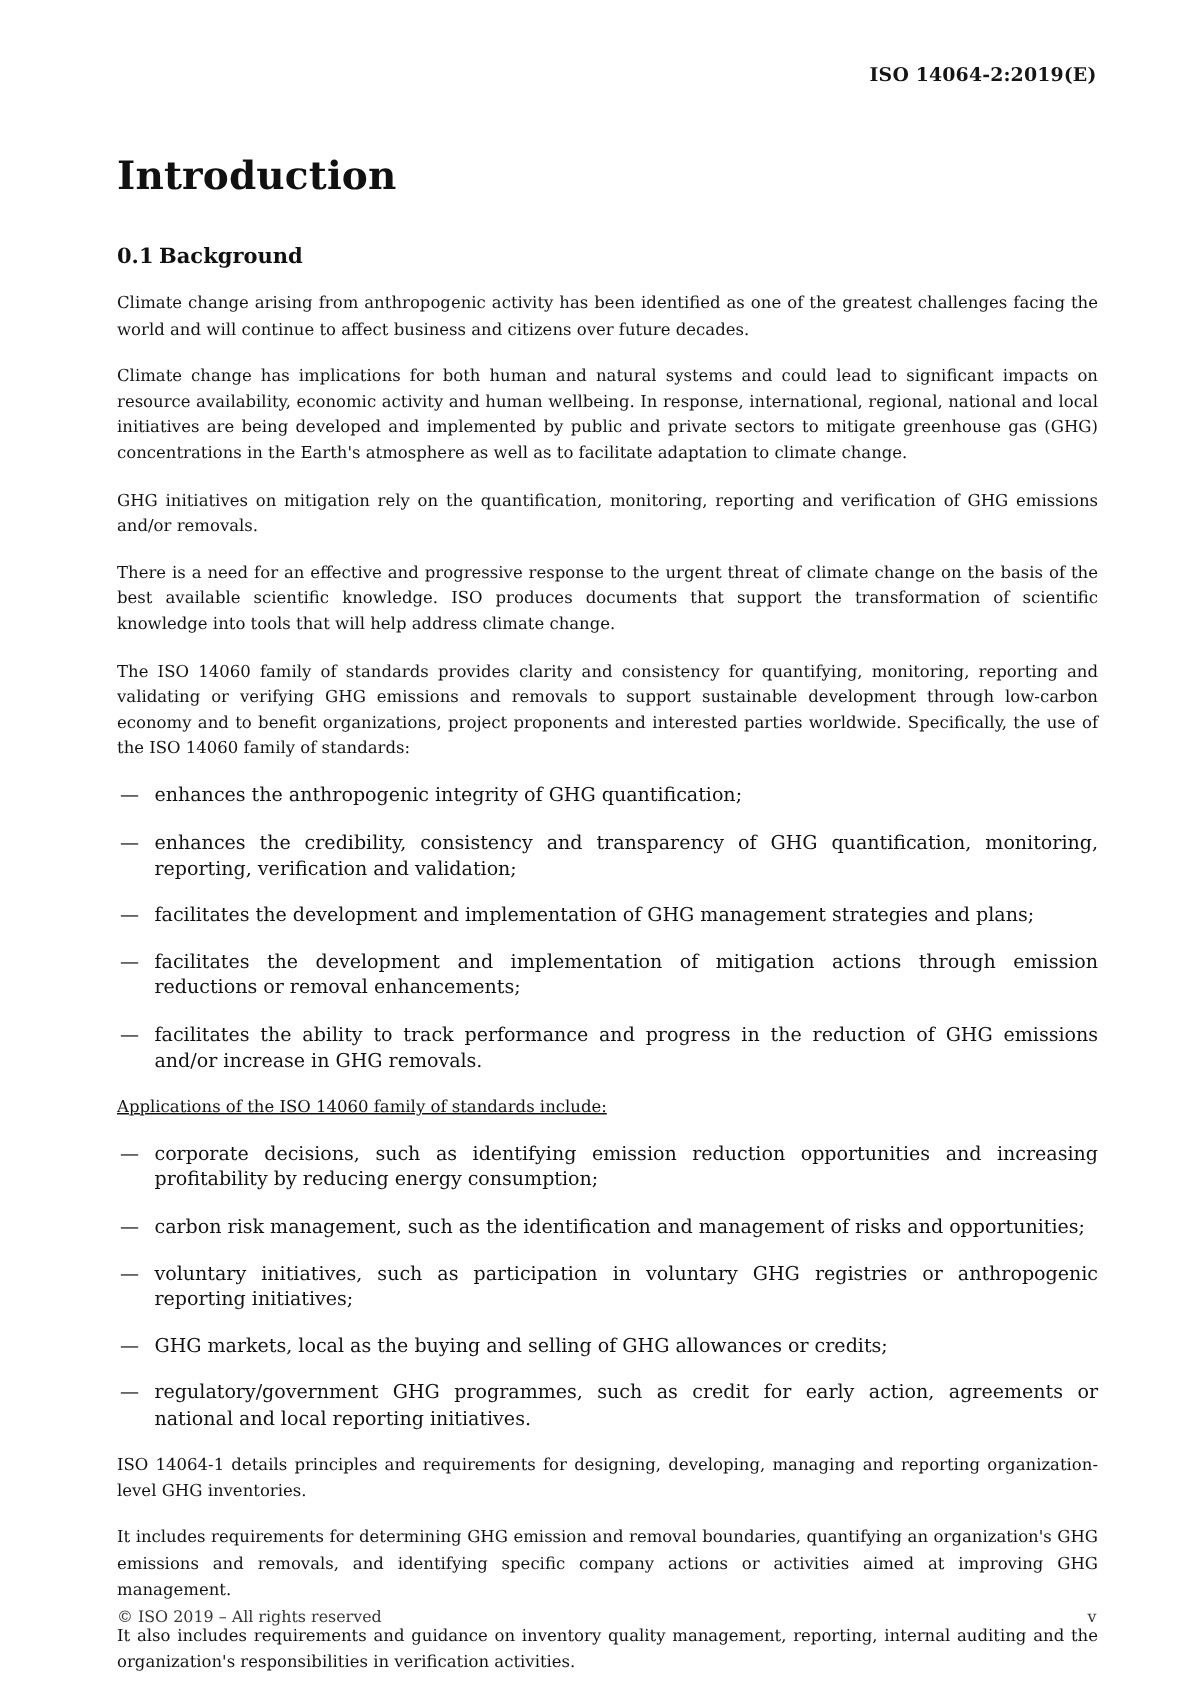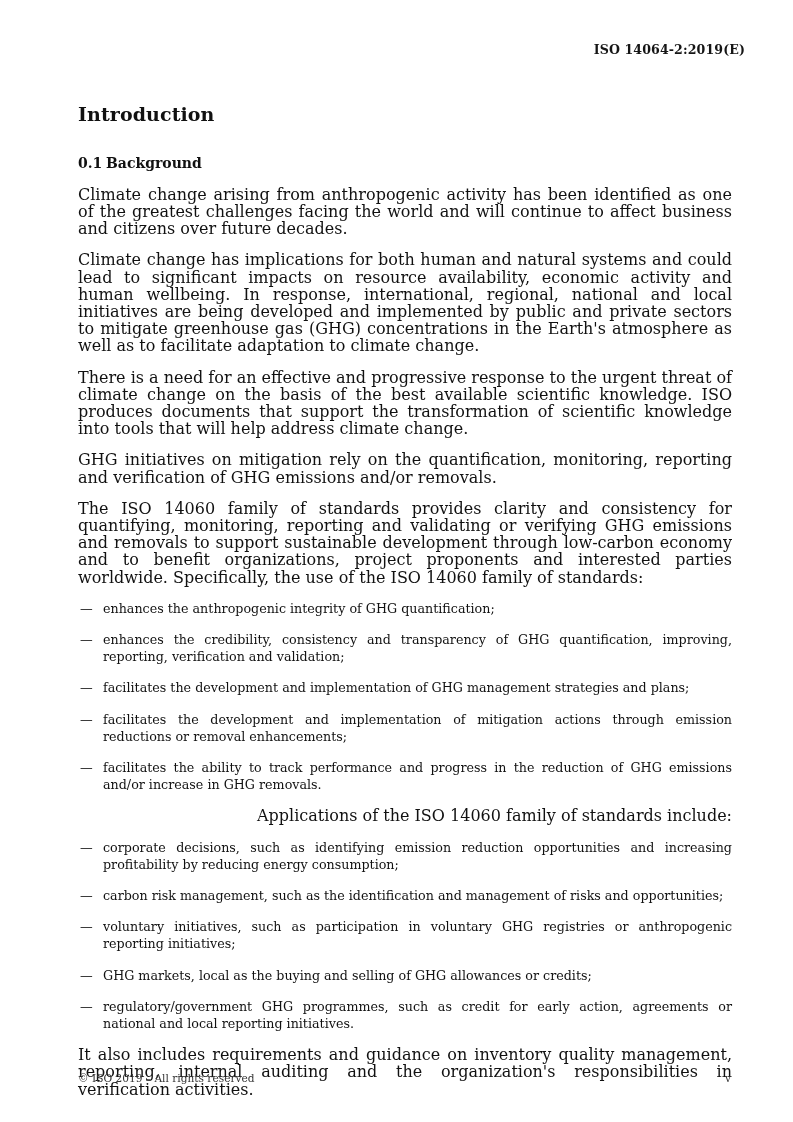--- a/index.html
+++ b/index.html
@@ -16,38 +16,38 @@
     font-family: "DejaVu Serif", "Liberation Serif", serif;
     color: #111111;
     overflow: hidden;
   }
 
   
   .page-header {
     position: absolute;
     top: 42px;
     left: 78px;
-    right: 48px;
+    right: 62px;
     text-align: right;
     font-size: 12.6px;
     font-weight: bold;
     letter-spacing: 0.1px;
     color: #151515;
   }
 
   
   .content {
     position: absolute;
     top: 104px;
     left: 78px;
     width: 654px;
   }
 
   h1.doc-title {
-    font-size: 19px;
+    font-size: 26px;
     font-weight: bold;
     margin: 0 0 0 0;
     padding: 0;
     line-height: 1.1;
     letter-spacing: 0.1px;
     color: #111111;
   }
 
   h2.sec-heading {
     font-size: 14px;
@@ -56,32 +56,33 @@
     padding: 0;
     line-height: 1.2;
     color: #111111;
   }
   h2.sec-heading .num {
     display: inline-block;
     min-width: 28px;
   }
 
   p.para {
-    font-size: 16px;
+    font-size: 11px;
     line-height: 17.2px;
     text-align: justify;
     text-justify: inter-word;
     margin: 14px 0 0 0;
     padding: 0;
     color: #111111;
     -webkit-hyphens: none;
     hyphens: none;
   }
   p.para.tight {
-    text-align: right;
+    text-align: left;
+    text-decoration: underline;
   }
 
   ul.dash-list {
     list-style: none;
     margin: 0;
     padding: 0;
   }
   ul.dash-list li {
     position: relative;
     font-size: 12.7px;
@@ -139,32 +140,32 @@
   <div class="content">
 
     <h1 class="doc-title">Introduction</h1>
 
     <h2 class="sec-heading">
       <span class="num">0.1</span><span>Background</span>
     </h2>
 
     <p class="para">Climate change arising from anthropogenic activity has been identified as one of the greatest challenges facing the world and will continue to affect business and citizens over future decades.</p>
     <p class="para">Climate change has implications for both human and natural systems and could lead to significant impacts on resource availability, economic activity and human wellbeing. In response, international, regional, national and local initiatives are being developed and implemented by public and private sectors to mitigate greenhouse gas (GHG) concentrations in the Earth's atmosphere as well as to facilitate adaptation to climate change.</p>
+    <p class="para">GHG initiatives on mitigation rely on the quantification, monitoring, reporting and verification of GHG emissions and/or removals.</p>
     <p class="para">There is a need for an effective and progressive response to the urgent threat of climate change on the basis of the best available scientific knowledge. ISO produces documents that support the transformation of scientific knowledge into tools that will help address climate change.</p>
-    <p class="para">GHG initiatives on mitigation rely on the quantification, monitoring, reporting and verification of GHG emissions and/or removals.</p>
     <p class="para">The ISO 14060 family of standards provides clarity and consistency for quantifying, monitoring, reporting and validating or verifying GHG emissions and removals to support sustainable development through low-carbon economy and to benefit organizations, project proponents and interested parties worldwide. Specifically, the use of the ISO 14060 family of standards:</p>
 
     <ul class="dash-list">
       <li>
         <span class="dash">—</span>
         <span class="li-text">enhances the anthropogenic integrity of GHG quantification;</span>
       </li>
       <li>
         <span class="dash">—</span>
-        <span class="li-text">enhances the credibility, consistency and transparency of GHG quantification, improving, reporting, verification and validation;</span>
+        <span class="li-text">enhances the credibility, consistency and transparency of GHG quantification, monitoring, reporting, verification and validation;</span>
       </li>
       <li>
         <span class="dash">—</span>
         <span class="li-text">facilitates the development and implementation of GHG management strategies and plans;</span>
       </li>
       <li>
         <span class="dash">—</span>
         <span class="li-text">facilitates the development and implementation of mitigation actions through emission reductions or removal enhancements;</span>
       </li>
       <li>
@@ -191,20 +192,22 @@
       <li>
         <span class="dash">—</span>
         <span class="li-text">GHG markets, local as the buying and selling of GHG allowances or credits;</span>
       </li>
       <li>
         <span class="dash">—</span>
         <span class="li-text">regulatory/government GHG programmes, such as credit for early action, agreements or national and local reporting initiatives.</span>
       </li>
     </ul>
 
+    <p class="para">ISO 14064-1 details principles and requirements for designing, developing, managing and reporting organization-level GHG inventories.</p>
+    <p class="para">It includes requirements for determining GHG emission and removal boundaries, quantifying an organization's GHG emissions and removals, and identifying specific company actions or activities aimed at improving GHG management.</p>
     <p class="para">It also includes requirements and guidance on inventory quality management, reporting, internal auditing and the organization's responsibilities in verification activities.</p>
 
   </div>
 
   <div class="page-footer">
     <span class="copyright">© ISO 2019 – All rights reserved</span>
     <span class="folio">v</span>
   </div>
 
 </div>

